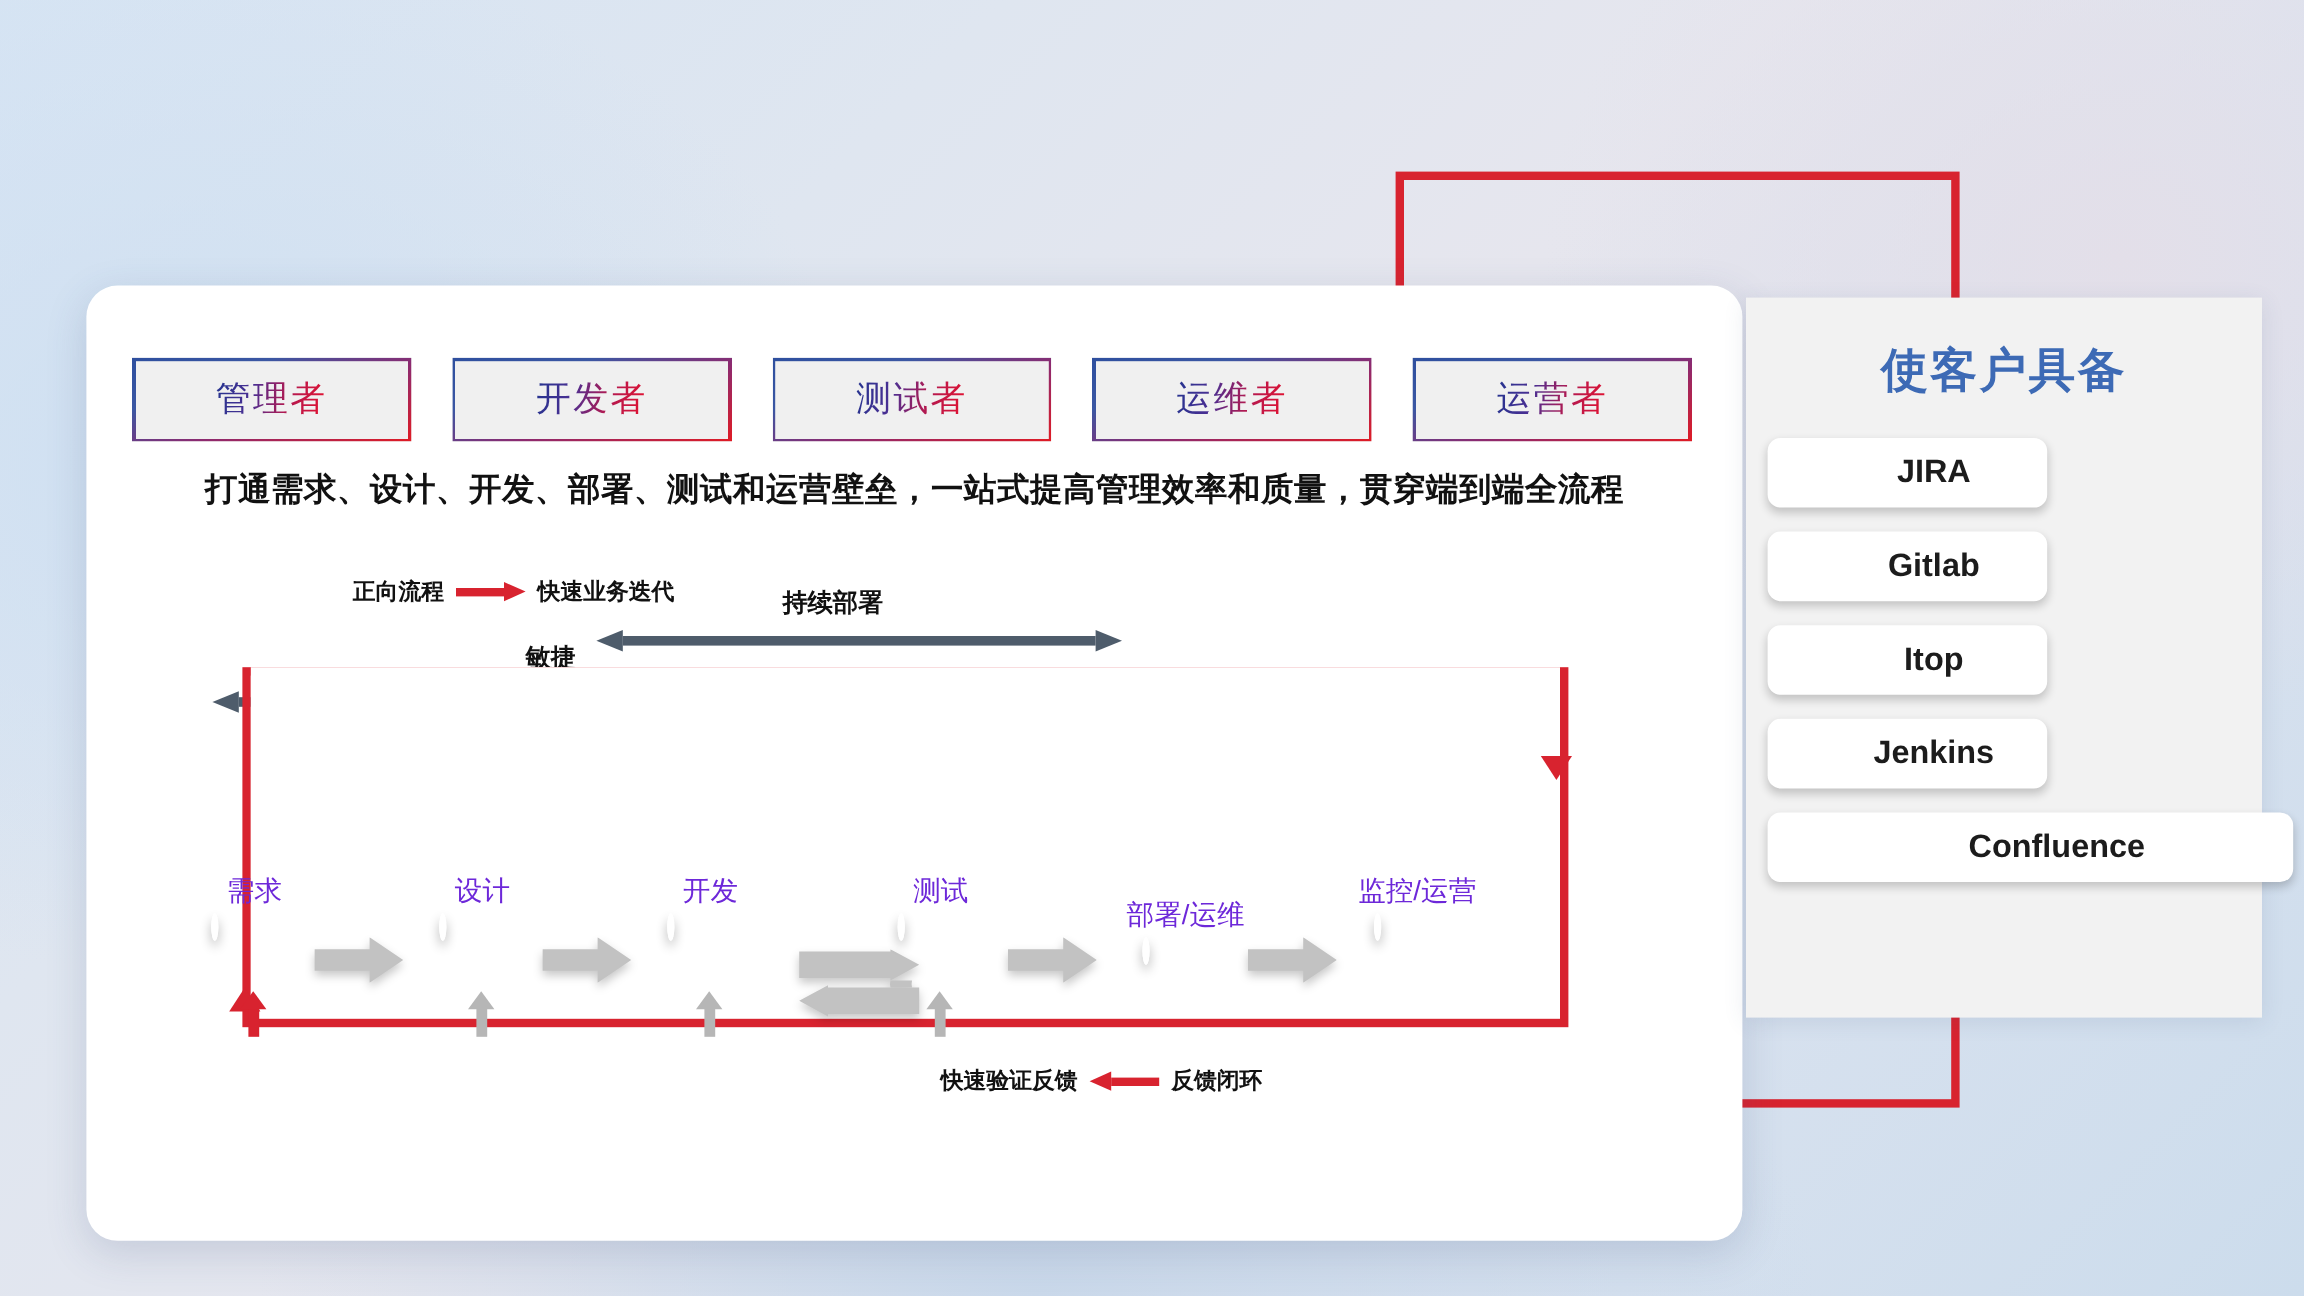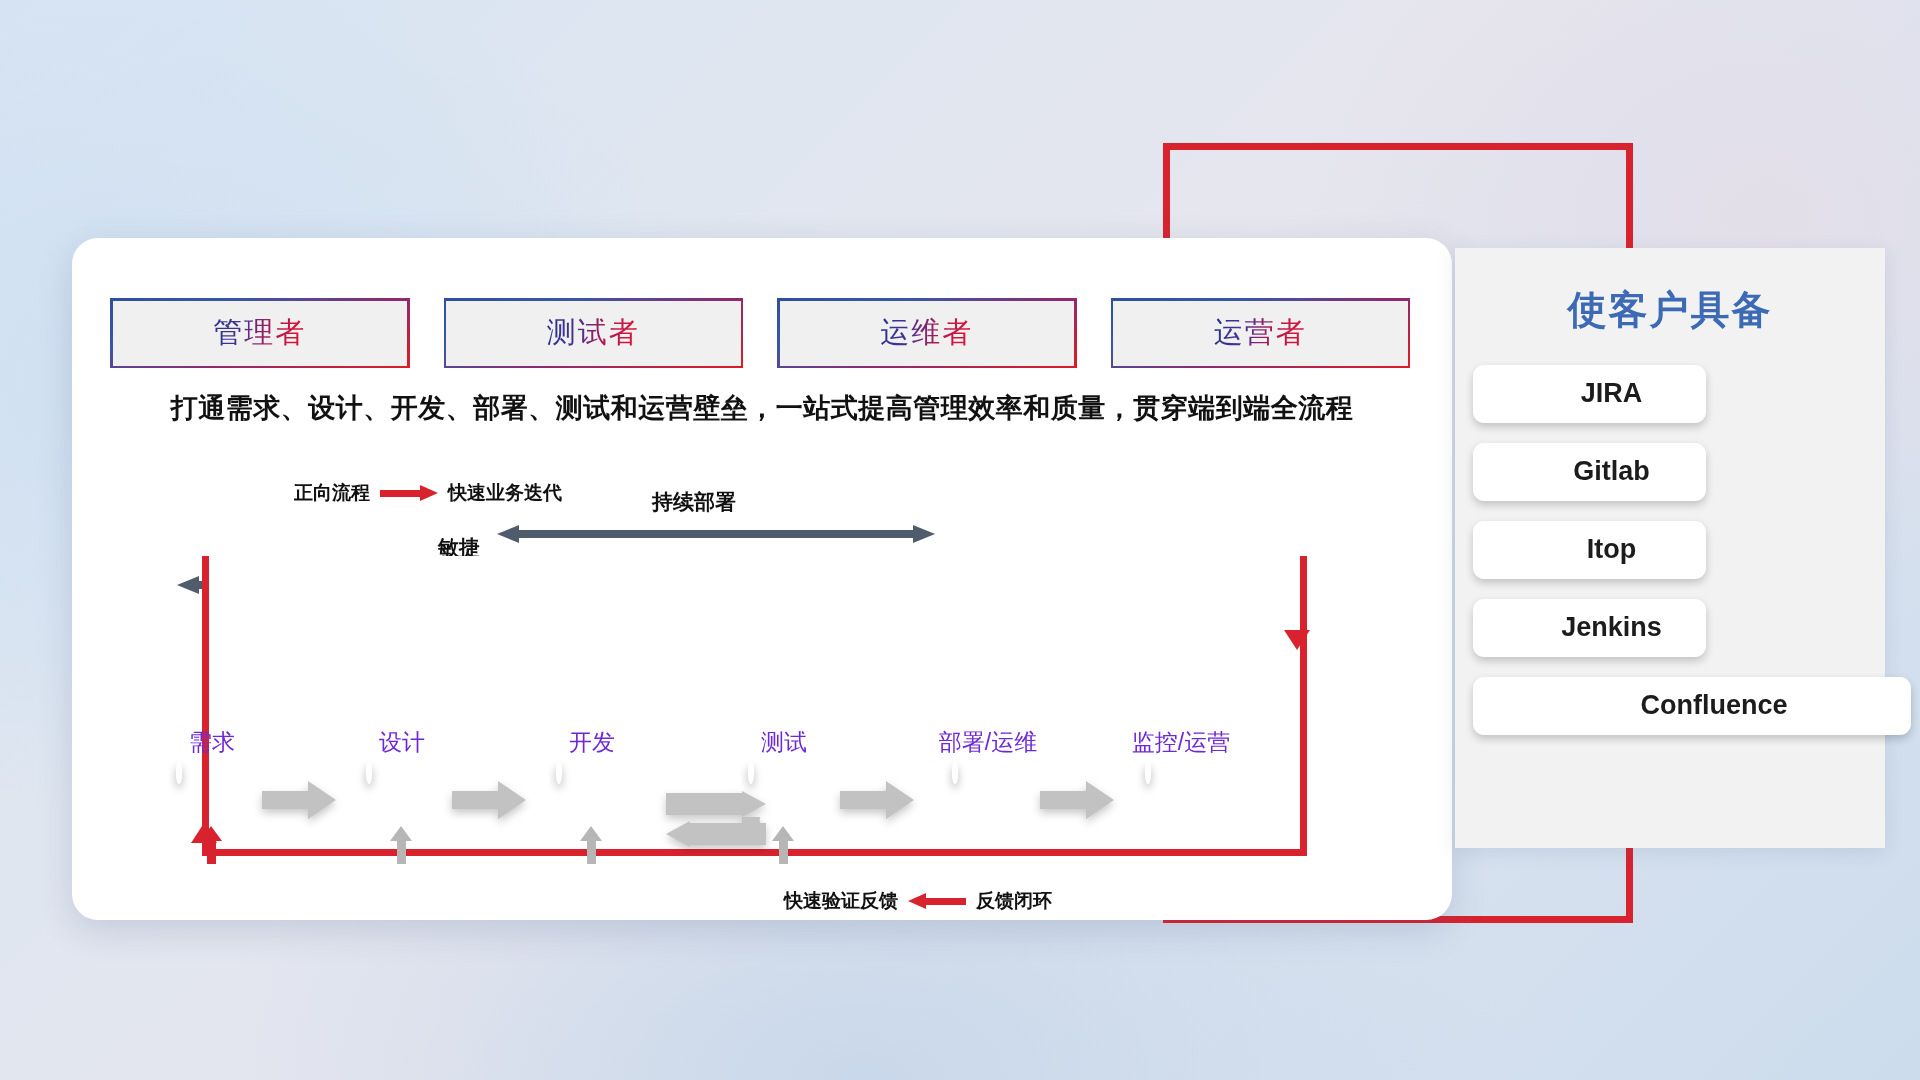--- a/index.html
+++ b/index.html
@@ -16,21 +16,21 @@
   
   #red-frame{
     position:absolute;left:1163px;top:143px;width:470px;height:780px;
     border:7px solid #d8232f;border-left:7px solid #d8232f;
     box-sizing:border-box;
     background:transparent;
   }
 
   
   #main-card{
-    position:absolute;left:72px;top:238px;width:1380px;height:682px;
+    position:absolute;left:72px;top:238px;width:1380px;height:796px;
     background:#fff;border-radius:26px;
     box-shadow:0 10px 34px rgba(60,80,120,.18);
   }
 
   
   #roles{
     position:absolute;left:38px;top:60px;width:1300px;height:70px;
     display:flex;gap:34px;
   }
   .role-box{
@@ -175,20 +175,23 @@
 
 <div id="red-frame"></div>
 
 <div id="main-card">
 
   <div id="roles">
     <div class="role-box">
       <span class="role-label">管理者</span>
     </div>
     <div class="role-box">
+      <span class="role-label">开发者</span>
+    </div>
+    <div class="role-box">
       <span class="role-label">测试者</span>
     </div>
     <div class="role-box">
       <span class="role-label">运维者</span>
     </div>
     <div class="role-box">
       <span class="role-label">运营者</span>
     </div>
   </div>
 
@@ -268,21 +271,21 @@
       <span class="node-label">测试</span>
       <span class="dot"></span>
     </div>
 
     <div class="block-arrow" style="left:768px;top:543px;">
       <svg width="74" height="38" viewBox="0 0 74 38">
         <path d="M0 10 H46 V0 L74 19 L46 38 V28 H0 Z" fill="#c2c2c2"></path>
       </svg>
     </div>
 
-    <div class="node" style="left:880px;top:526px;">
+    <div class="node" style="left:880px;top:546px;">
       <span class="node-label">部署/运维</span>
       <span class="dot"></span>
     </div>
 
     <div class="block-arrow" style="left:968px;top:543px;">
       <svg width="74" height="38" viewBox="0 0 74 38">
         <path d="M0 10 H46 V0 L74 19 L46 38 V28 H0 Z" fill="#c2c2c2"></path>
       </svg>
     </div>
 

